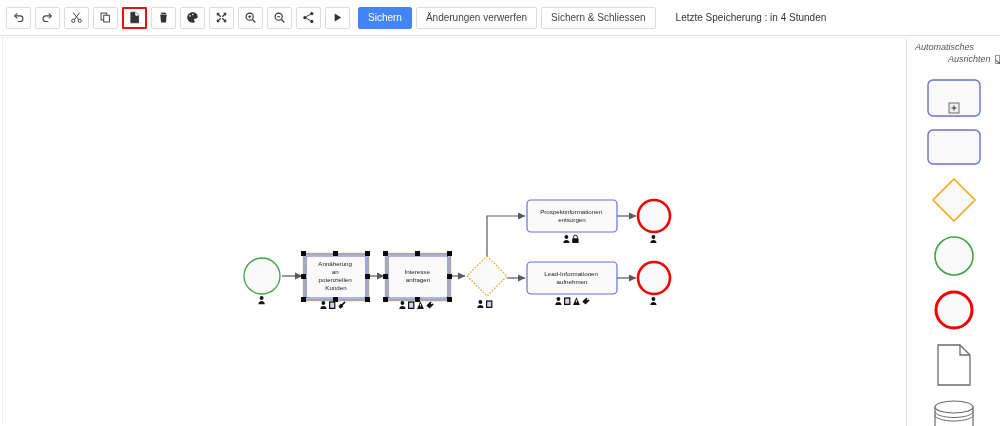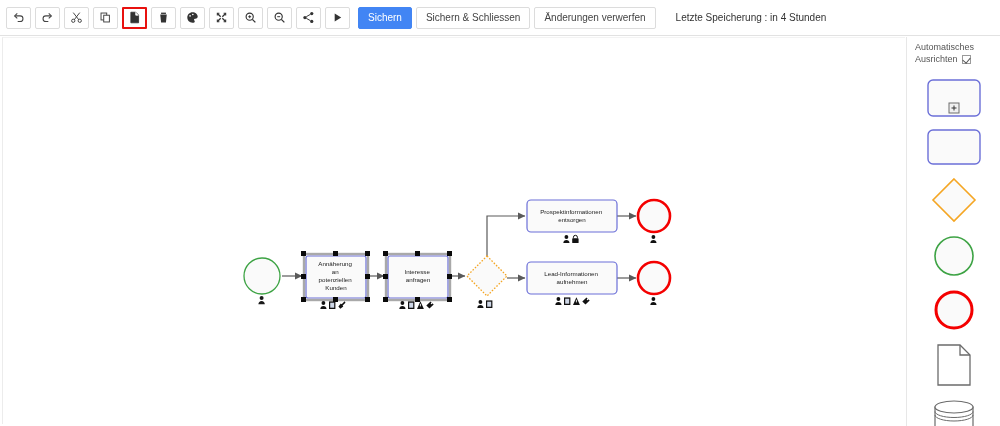--- a/index.html
+++ b/index.html
@@ -57,26 +57,27 @@
     overflow:hidden;
   }
   #canvas svg { position:absolute; left:0; top:0; }
 
   
   #sidebar {
     position:absolute; left:906px; top:37px;
     width:94px; height:389px;
     background:#fff;
     border-left:1px solid #e7e7e7;
+    font-style:italic;
   }
   #autoalign {
     padding:4px 0 0 8px;
     font-size:9px; color:#555; line-height:12px;
   }
-  #autoalign .row2 { display:flex; align-items:center; gap:4px; }
+  #autoalign .row2 { display:flex; align-items:center; gap:4px;margin-left:33px; }
   .chk {
     width:9px; height:9px; border:1px solid #9a9a9a; background:#fff;
     display:inline-block; position:relative; cursor:pointer;
   }
   .chk::after{
     content:""; position:absolute; left:1px; top:0px;
     width:4px; height:6px; border:solid #555; border-width:0 1px 1px 0;
     transform:rotate(40deg);
   }
   .palette { margin-top:14px; display:flex; flex-direction:column; align-items:center; gap:12px; }
@@ -174,22 +175,22 @@
 
     <button class="tb-btn">
       <svg width="13" height="13" viewBox="0 0 16 16">
           <path d="M4.5 3l8 5-8 5z" fill="#333"></path>
         </svg>
     </button>
 
     <div class="tb-sep"></div>
 
     <div class="tb-text primary">Sichern</div>
+    <div class="tb-text">Änderungen verwerfen</div>
     <div class="tb-text">Sichern &amp; Schliessen</div>
-    <div class="tb-text">Änderungen verwerfen</div>
     <div class="tb-status">Letzte Speicherung : in 4 Stunden</div>
   </div>
 
   <div id="canvas">
     <svg width="903" height="387" viewBox="0 0 903 387">
 
       <defs>
         <marker id="arr" markerWidth="7" markerHeight="7" refX="6.2" refY="3" orient="auto">
           <path d="M0,0 L6.5,3 L0,6 z" fill="#5a5a5a"></path>
         </marker>

